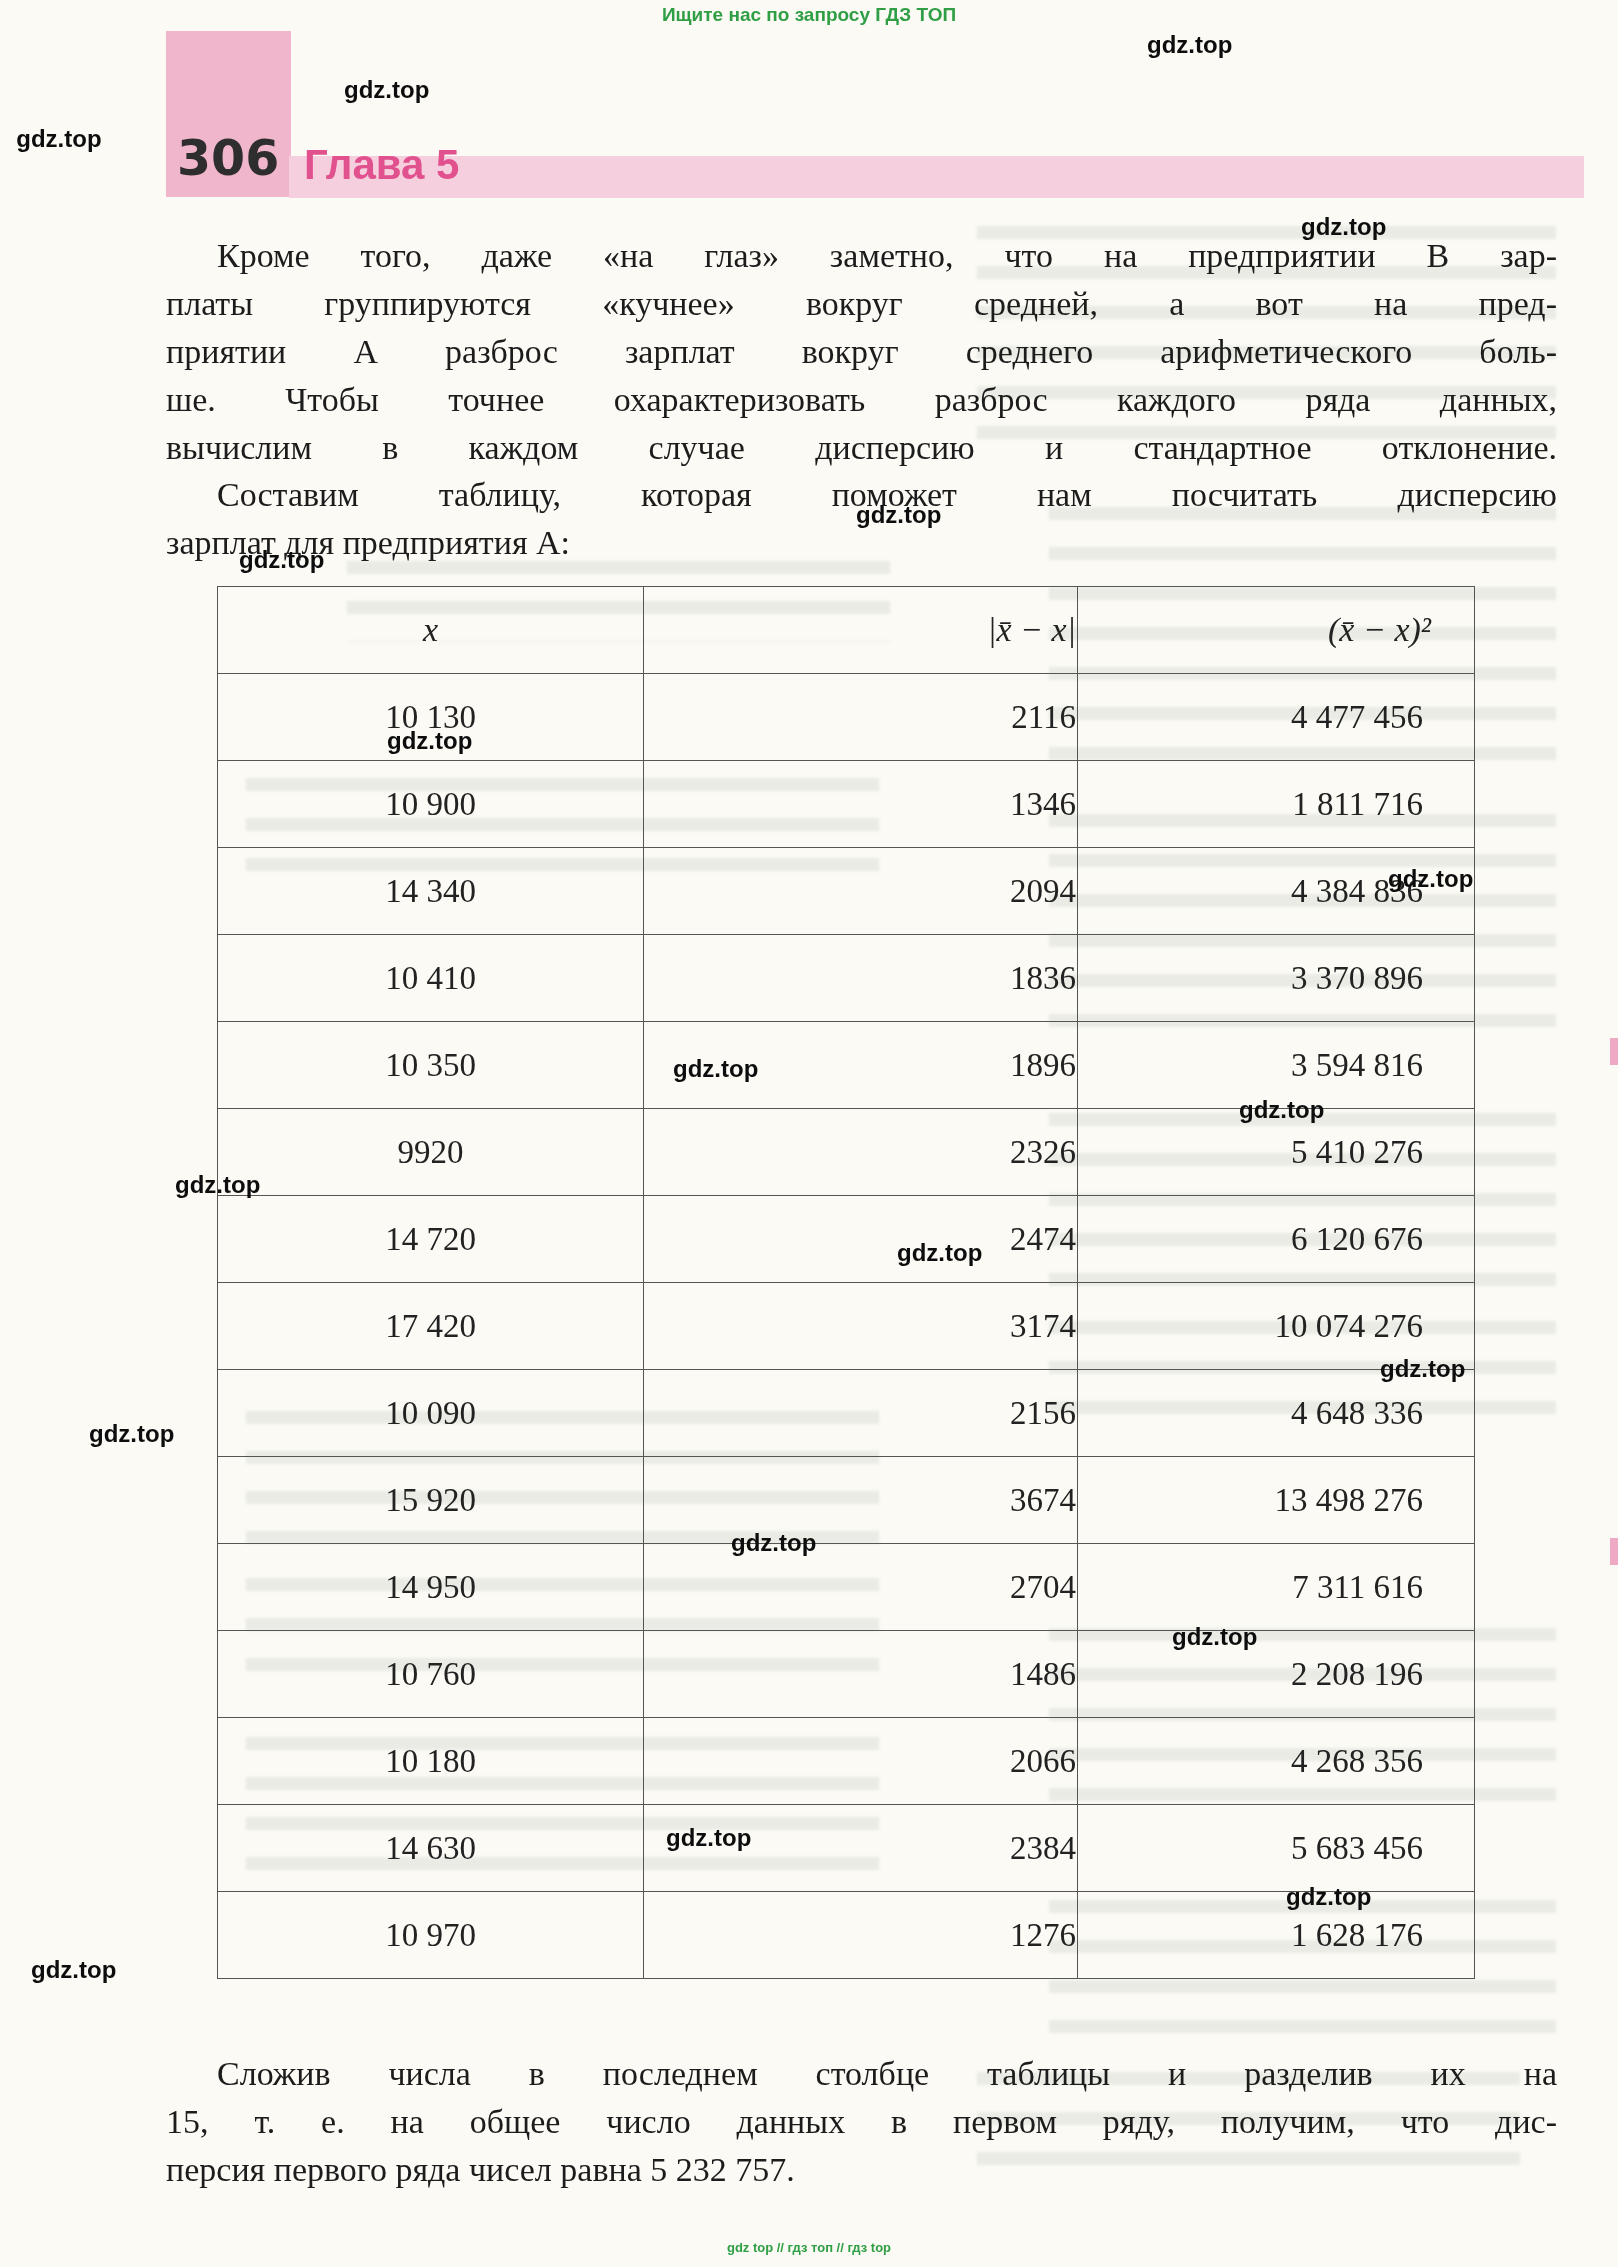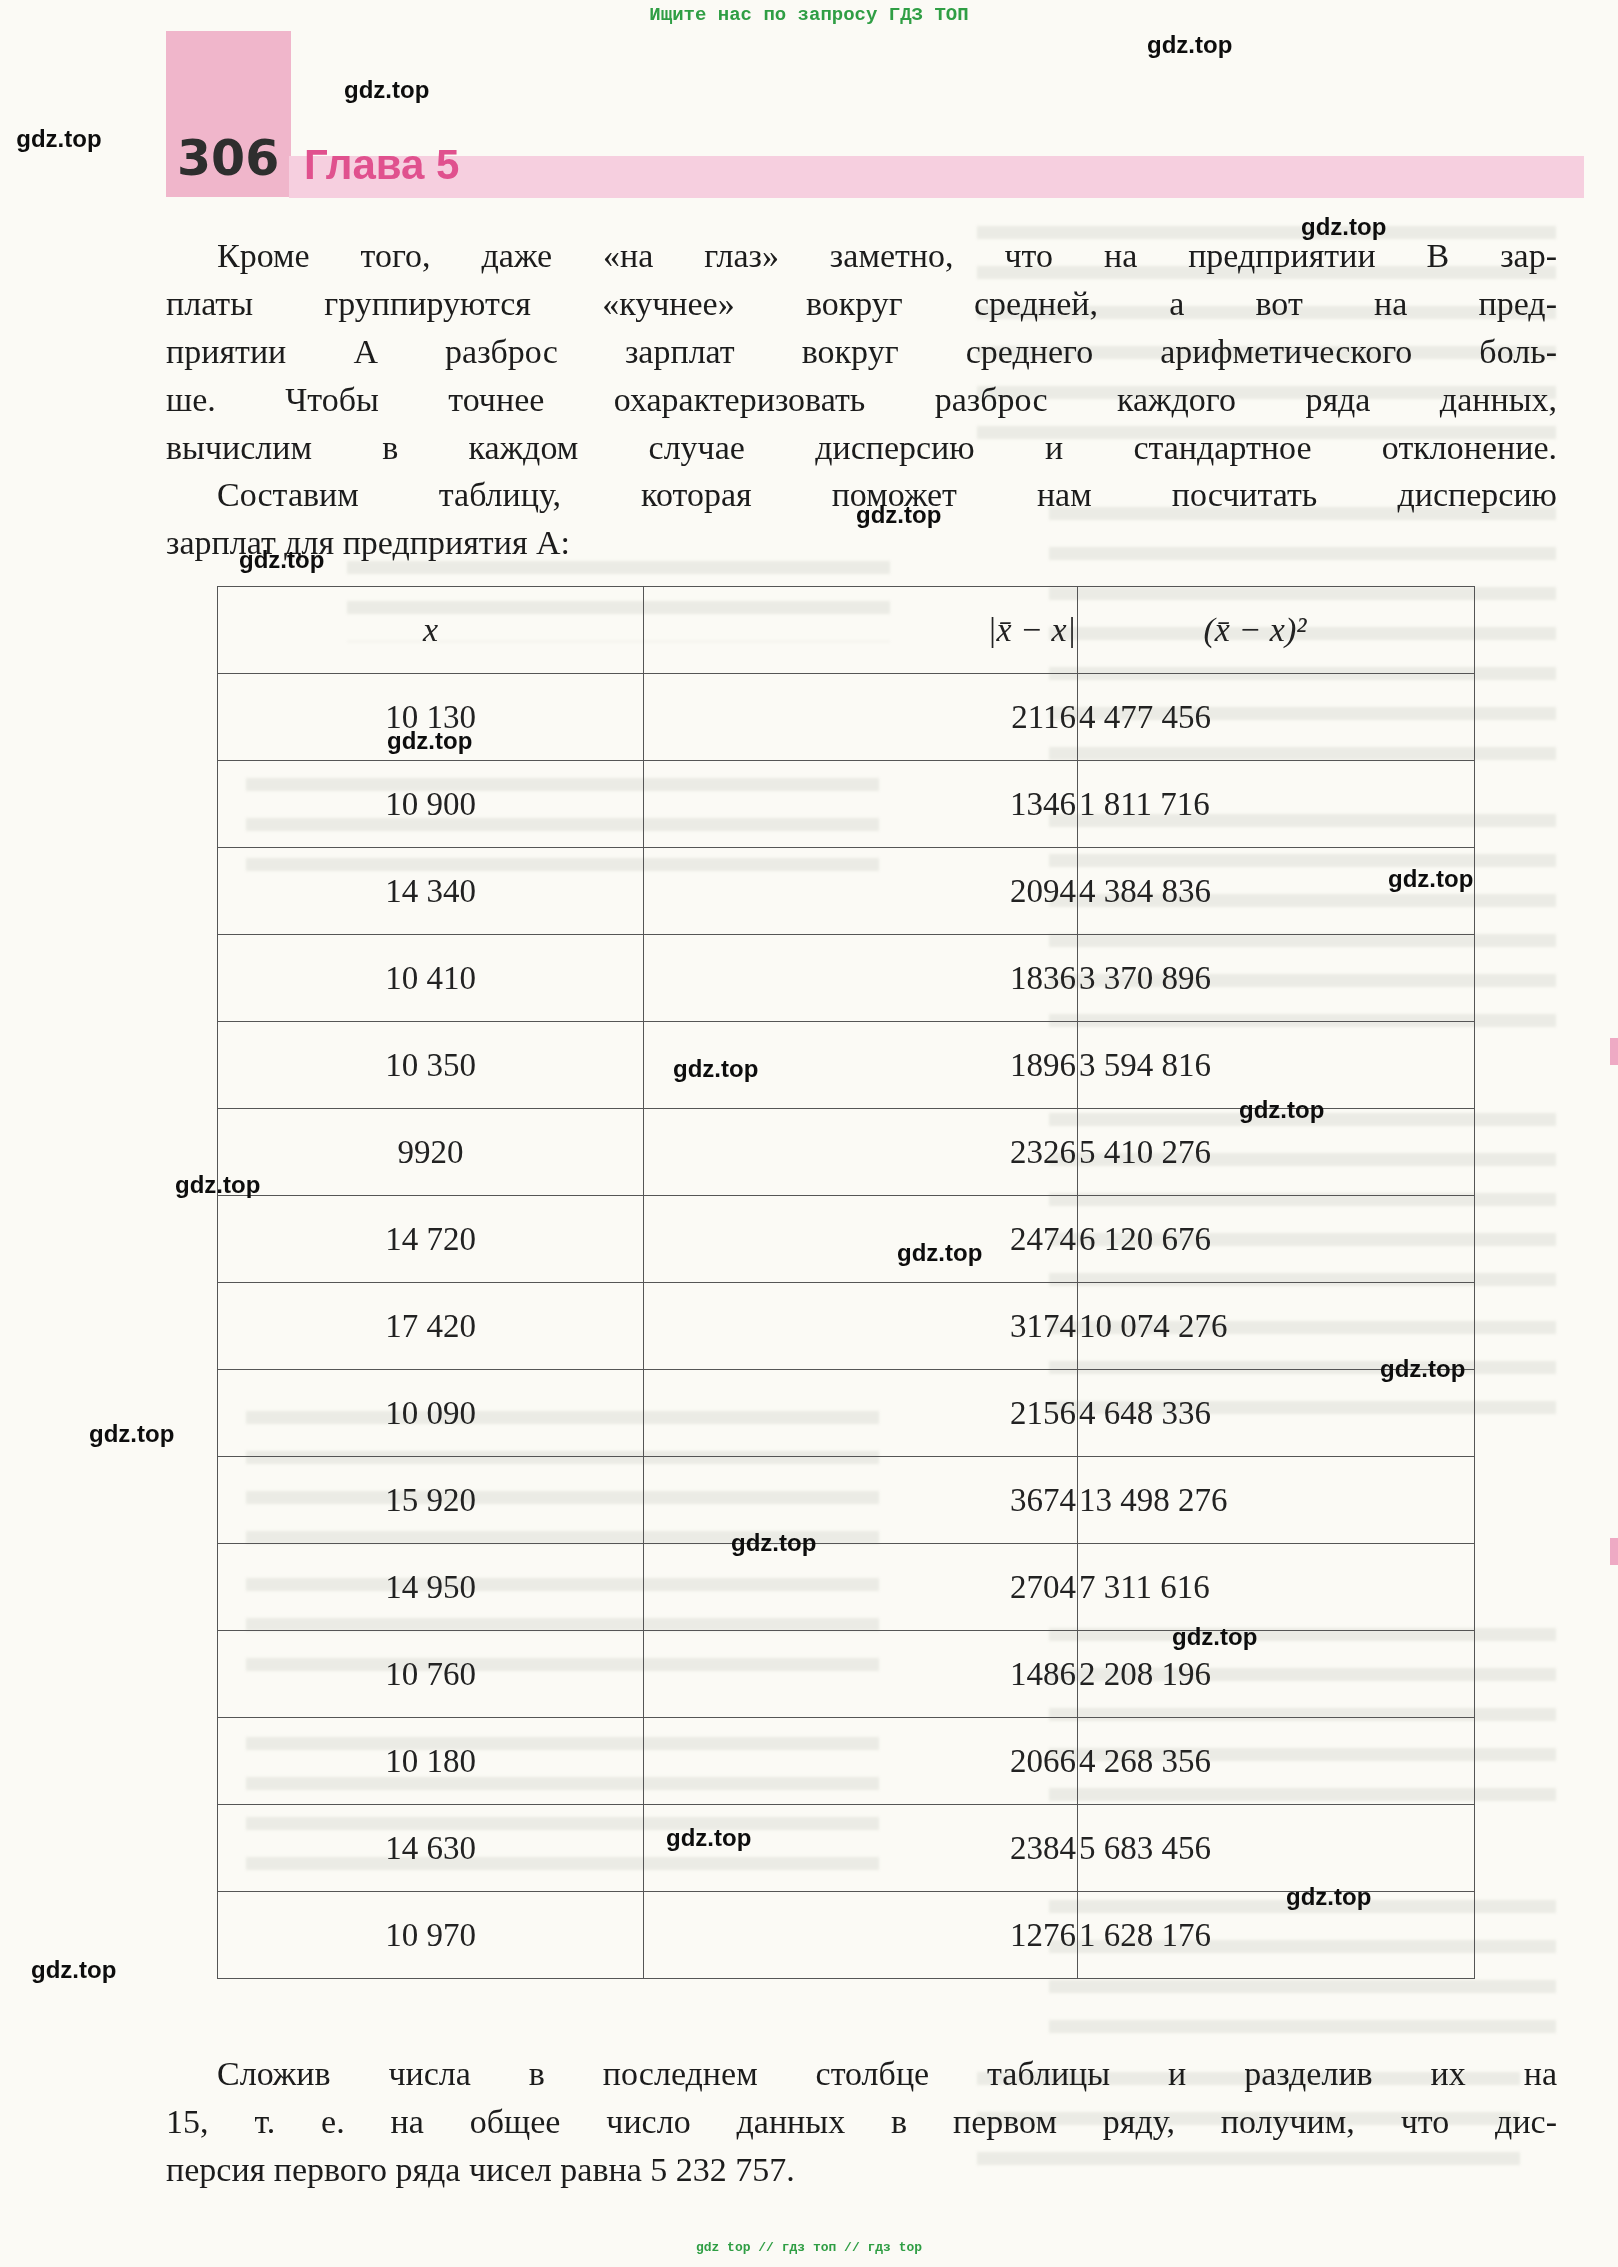--- a/index.html
+++ b/index.html
@@ -64,36 +64,36 @@
   }
   .salary-table th, .salary-table td {
     border: 1.8px solid #555;
     height: 84px;
     vertical-align: middle;
     font-weight: normal;
   }
   .salary-table th { font-style: italic; font-size: 34px; }
   .salary-table .col0 { width: 423px; text-align: center; }
   .salary-table .col1 { width: 431px; text-align: right; }
-  .salary-table .col2 { width: 344px; padding-right: 51px; }
+  .salary-table .col2 { width: 344px; text-align: right; padding-right: 51px; }
   .salary-table th.col2 { padding-right: 43px; }
 
   
   .wm-layer { position: absolute; inset: 0; z-index: 5; pointer-events: none; }
   .wm {
     position: absolute;
     font-family: "Liberation Sans", sans-serif;
     font-size: 24px; font-weight: 600;
     color: #0d0d0d;
     white-space: nowrap;
   }
   .banner-top, .banner-bottom {
     position: absolute; left: 0; width: 100%;
     text-align: center;
-    font-family: Liberation Mono, monospace;
+    font-family: Liberation Sans, sans-serif;
     color: #2f9e44;
     z-index: 5;
   }
   .banner-top { top: 3.6px; font-size: 19px; font-weight: 600; }
   .banner-bottom { top: 2240px; font-size: 13px; font-weight: 600; }
 
   
   .ghost {
     position: absolute;
     background: repeating-linear-gradient(

